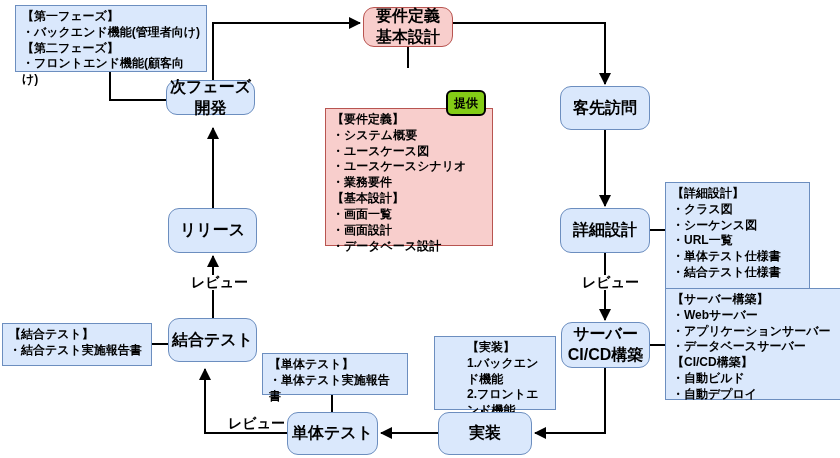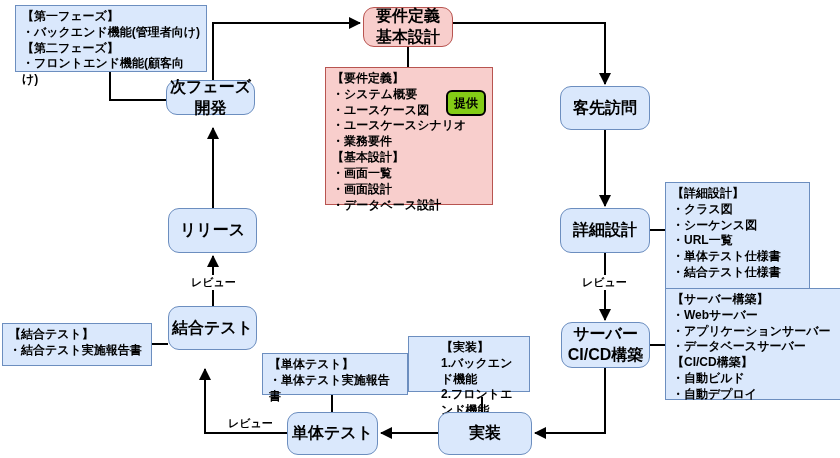--- a/index.html
+++ b/index.html
@@ -24,25 +24,25 @@
   }
   .node.pink{background:var(--pink-fill);border-color:var(--pink-stroke);}
   .note{
     position:absolute;z-index:2;
     background:var(--blue-fill);
     border:1.5px solid var(--blue-stroke);
     font-size:12px;font-weight:bold;color:#000;
     white-space:pre-line;line-height:1.32;
     padding:3px 6px;box-sizing:border-box;
   }
-  .note.pink{background:var(--pink-fill);border-color:var(--pink-stroke);}
+  .note.pink{background:var(--pink-fill);border-color:var(--pink-stroke);margin-top:41px;}
   .edge-label{
     position:absolute;z-index:3;
     background:#ffffff;color:#000;
-    font-size:11px;font-weight:bold;
+    font-size:14px;font-weight:bold;
     padding:0 2px;line-height:15px;
   }
   .badge{
     position:absolute;z-index:4;
     display:flex;align-items:center;justify-content:center;
     background:#84cc16;color:#000;
     border:2px solid #000;border-radius:6px;
     font-size:12px;font-weight:bold;
     box-sizing:border-box;
     margin-top:34px;
@@ -102,21 +102,21 @@
 ・結合テスト仕様書</div>
 
   <div class="note" style="left:665px;top:288px;width:188px;height:112px;">【サーバー構築】
 ・Webサーバー
 ・アプリケーションサーバー
 ・データベースサーバー
 【CI/CD構築】
 ・自動ビルド
 ・自動デプロイ</div>
 
-  <div class="note" style="left:408px;top:336px;width:122px;height:56px;padding-left:32px;">【実装】
+  <div class="note" style="left:434px;top:336px;width:122px;height:74px;padding-left:32px;">【実装】
 1.バックエンド機能
 2.フロントエンド機能</div>
 
   <div class="note" style="left:262px;top:353px;width:146px;height:42px;">【単体テスト】
 ・単体テスト実施報告書</div>
 
   <div class="note" style="left:2px;top:323px;width:150px;height:43px;">【結合テスト】
 ・結合テスト実施報告書</div>
 
   <div class="node" style="left:166px;top:80px;width:89px;height:35px;">次フェーズ
@@ -129,21 +129,21 @@
 
   <div class="node" style="left:560px;top:208px;width:90px;height:45px;">詳細設計</div>
 
   <div class="node" style="left:561px;top:322px;width:89px;height:46px;">サーバー
 CI/CD構築</div>
 
   <div class="node" style="left:438px;top:412px;width:94px;height:43px;">実装</div>
 
   <div class="node" style="left:287px;top:412px;width:91px;height:43px;">単体テスト</div>
 
-  <div class="node" style="left:168px;top:306px;width:89px;height:44px;">結合テスト</div>
+  <div class="node" style="left:168px;top:318px;width:89px;height:44px;">結合テスト</div>
 
   <div class="node" style="left:168px;top:208px;width:89px;height:45px;">リリース</div>
 
   <div class="badge" style="left:446px;top:56px;width:40px;height:26px;">提供</div>
 
   <div class="edge-label" style="left:580px;top:275px;">レビュー</div>
 
   <div class="edge-label" style="left:189px;top:275px;">レビュー</div>
 
   <div class="edge-label" style="left:226px;top:416px;">レビュー</div>

